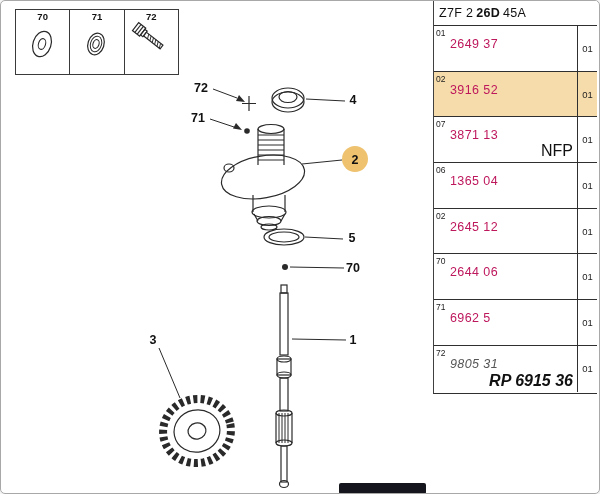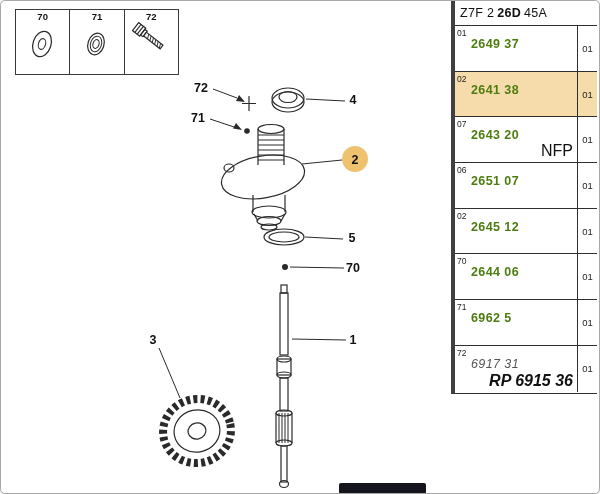--- a/index.html
+++ b/index.html
@@ -17,32 +17,32 @@
 
   
   .diagram{position:absolute;left:0;top:0;}
   .diagram .ln{stroke:#2a2a2a;stroke-width:1.2;fill:none;}
   .diagram .thin{stroke:#2a2a2a;stroke-width:1;fill:none;}
   .diagram .fillb{fill:#2a2a2a;stroke:none;}
   .diagram text{font-family:"Liberation Sans",sans-serif;font-size:12.5px;font-weight:bold;
                 fill:#111;text-anchor:middle;}
 
   
-  .panel{position:absolute;left:450px;top:0;right:2px;height:392px;
-         border-left:4px solid #404040;border-bottom:1px solid #2f2f2f;background:#fff;}
+  .panel{position:absolute;left:432px;top:0;right:2px;height:392px;
+         border-left:1px solid #404040;border-bottom:1px solid #2f2f2f;background:#fff;}
   .panel-header{height:25px;border-bottom:1px solid #2f2f2f;font-size:12.5px;color:#111;
                 padding:5px 0 0 5px;box-sizing:border-box;letter-spacing:.3px;}
   .panel-header .b{font-weight:bold;margin:0 3px;}
   .rows{display:flex;flex-direction:column;}
   .row{position:relative;height:45.7px;border-bottom:1px solid #2f2f2f;box-sizing:border-box;}
   .row:last-child{border-bottom:none;}
   .row.hl{background:#f6dcaa;padding-left:36px;}
   .row .idx{position:absolute;left:2px;top:2px;font-size:8.5px;color:#222;}
   .row .part{position:absolute;left:16px;top:40%;transform:translateY(-50%);
-             font-size:12.5px;font-weight:bold;color:#4d7c0f;letter-spacing:.4px;}
+             font-size:12.5px;font-weight:normal;color:#be185d;letter-spacing:.4px;}
   .row.it .part{font-weight:normal;font-style:italic;color:#555;}
   .row .note{position:absolute;right:24px;bottom:2px;font-size:16px;color:#111;}
   .row .note.rp{font-weight:bold;font-style:italic;}
   .row .qty{position:absolute;right:0;top:0;bottom:0;width:19px;border-left:1px solid #2f2f2f;
             display:flex;align-items:center;justify-content:center;font-size:9.5px;color:#222;}
 
   
   .badge{position:absolute;left:338px;top:482px;width:87px;height:11px;background:#15151d;border-radius:2px;}
 </style>
 </head>
@@ -171,33 +171,33 @@
     </div>
     <div class="rows">
         <div class="row">
       <span class="idx">01</span>
       <span class="part">2649 37</span>
       <span class="note"></span>
       <span class="qty">01</span>
     </div>
         <div class="row hl">
       <span class="idx">02</span>
-      <span class="part">2641 38</span>
+      <span class="part">3916 52</span>
       <span class="note"></span>
       <span class="qty">01</span>
     </div>
         <div class="row">
       <span class="idx">07</span>
-      <span class="part">2643 20</span>
+      <span class="part">3871 13</span>
       <span class="note">NFP</span>
       <span class="qty">01</span>
     </div>
         <div class="row">
       <span class="idx">06</span>
-      <span class="part">2651 07</span>
+      <span class="part">1365 04</span>
       <span class="note"></span>
       <span class="qty">01</span>
     </div>
         <div class="row">
       <span class="idx">02</span>
       <span class="part">2645 12</span>
       <span class="note"></span>
       <span class="qty">01</span>
     </div>
         <div class="row">
@@ -207,21 +207,21 @@
       <span class="qty">01</span>
     </div>
         <div class="row">
       <span class="idx">71</span>
       <span class="part">6962 5</span>
       <span class="note"></span>
       <span class="qty">01</span>
     </div>
         <div class="row it">
       <span class="idx">72</span>
-      <span class="part">6917 31</span>
+      <span class="part">9805 31</span>
       <span class="note rp">RP 6915 36</span>
       <span class="qty">01</span>
     </div>
       </div>
   </div>
 
   <div class="badge"></div>
 
 </div>
 

